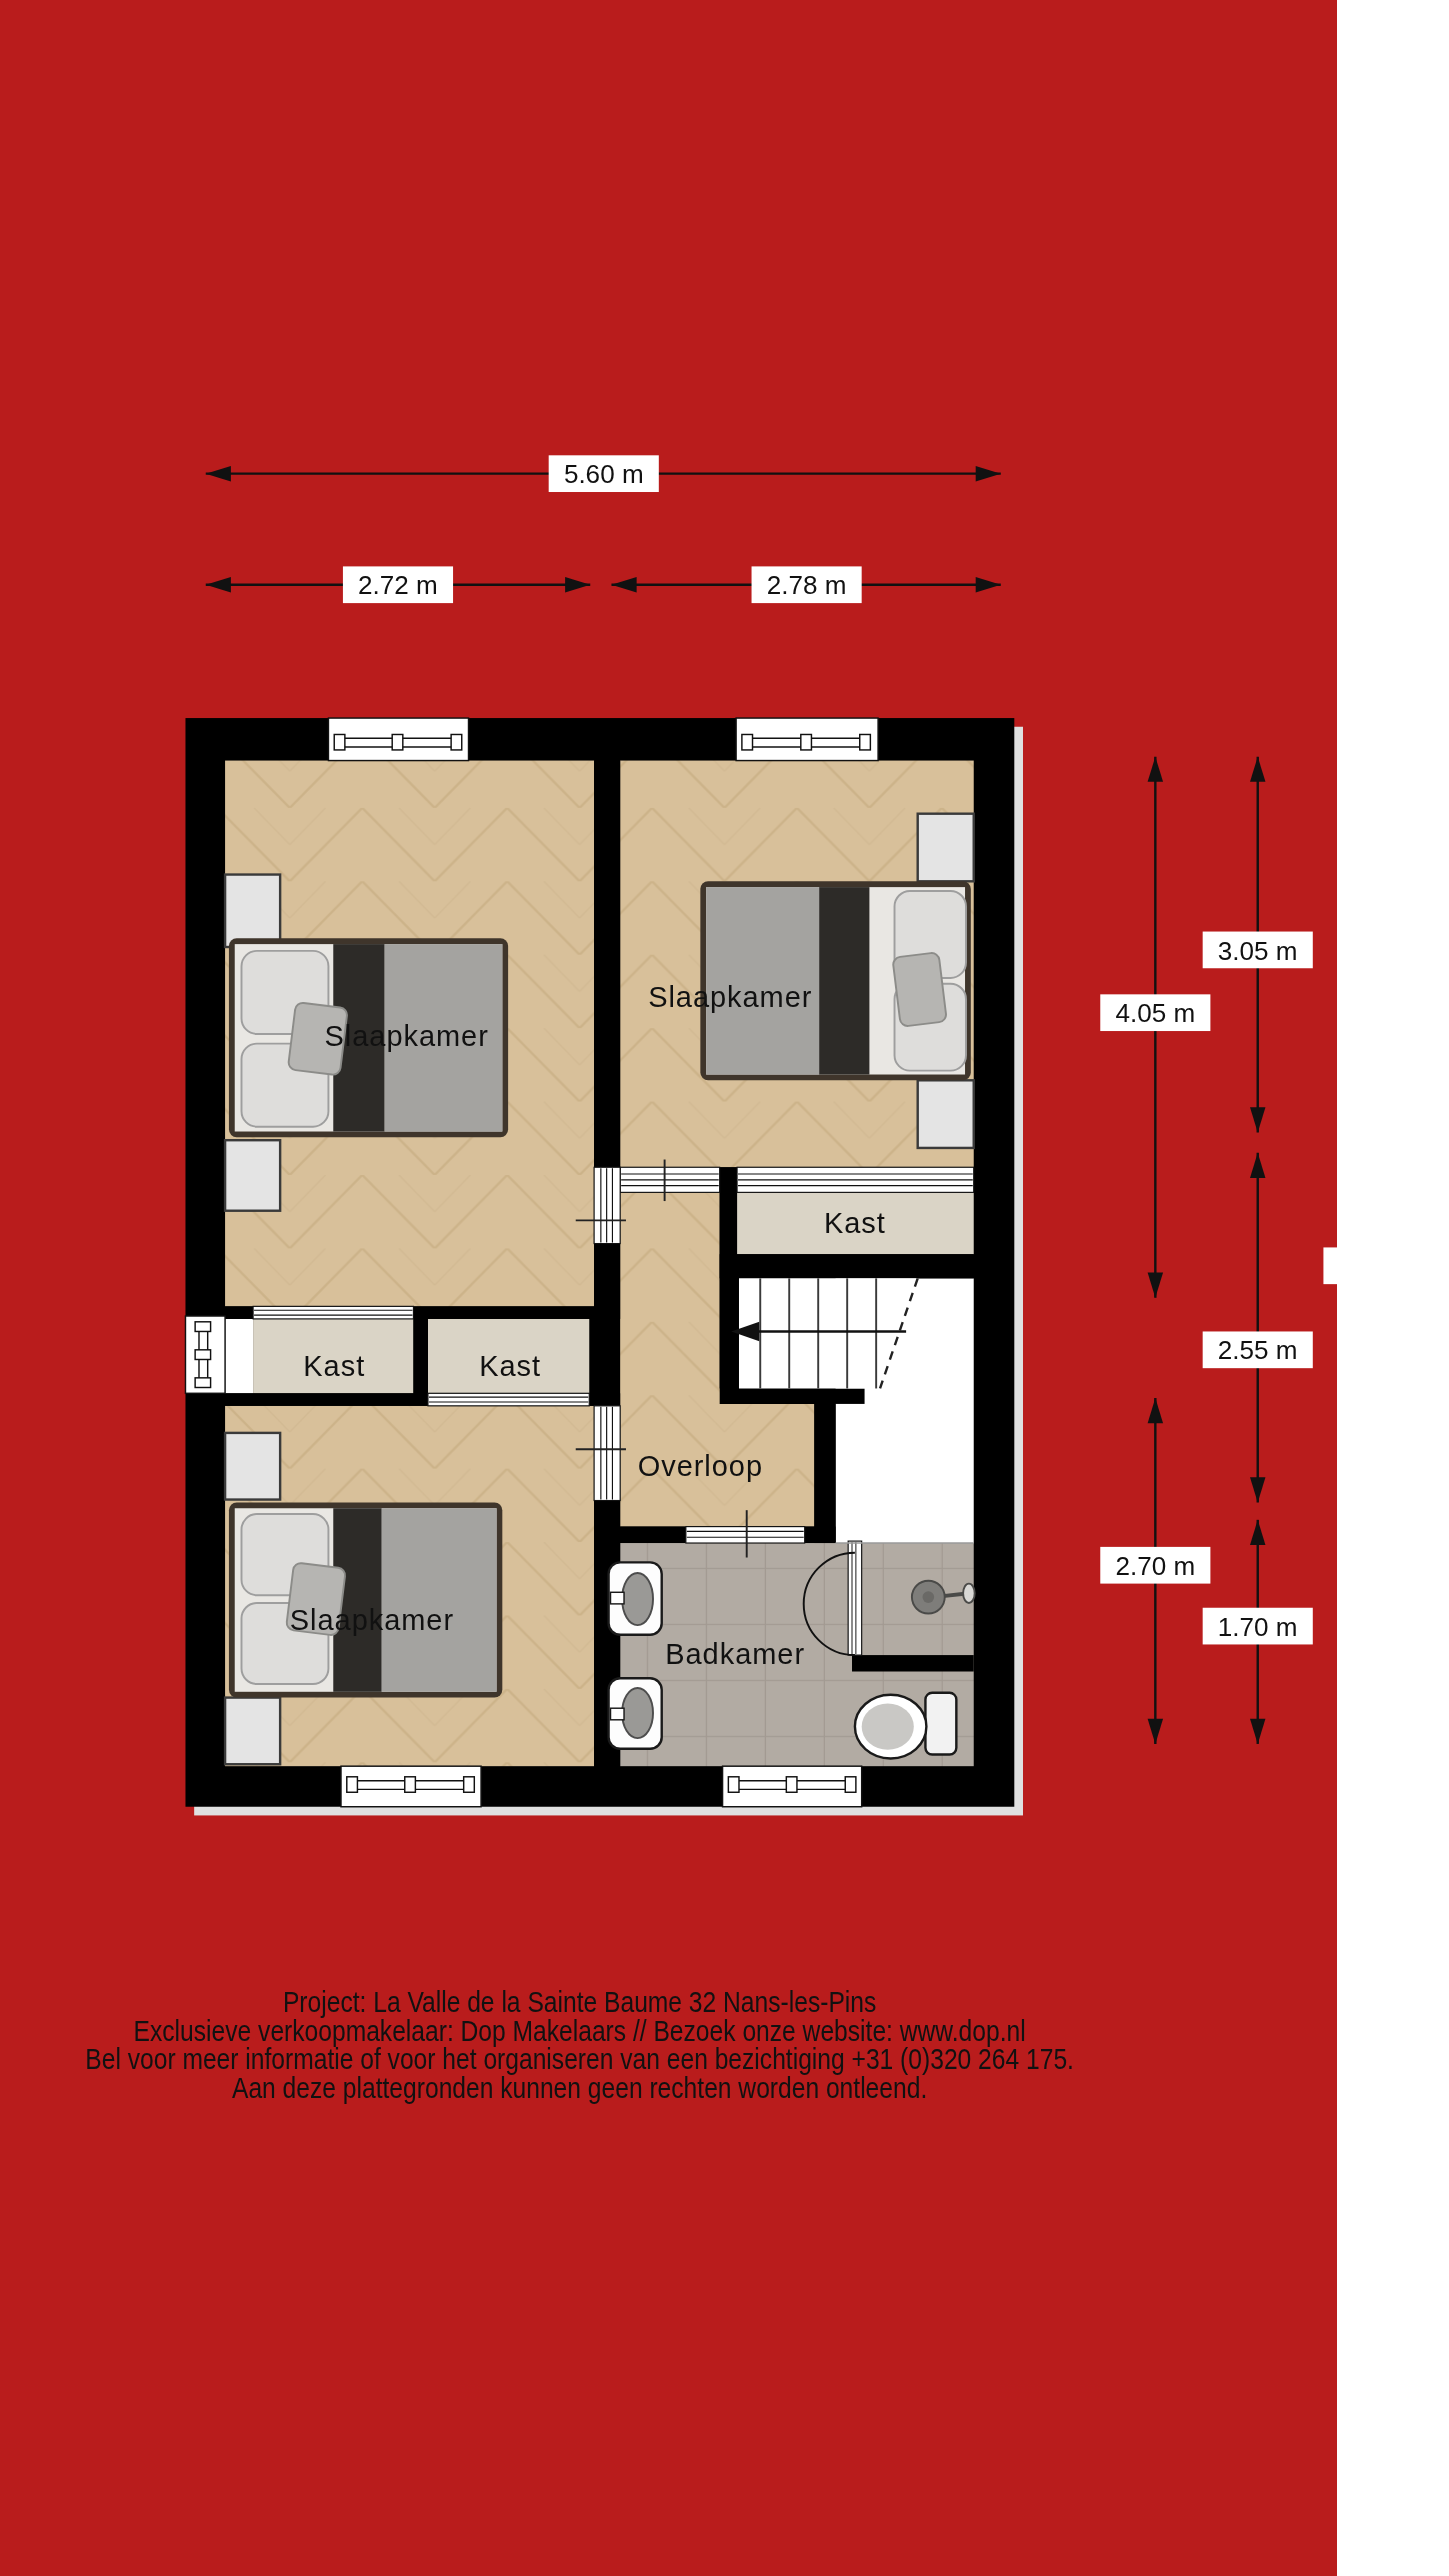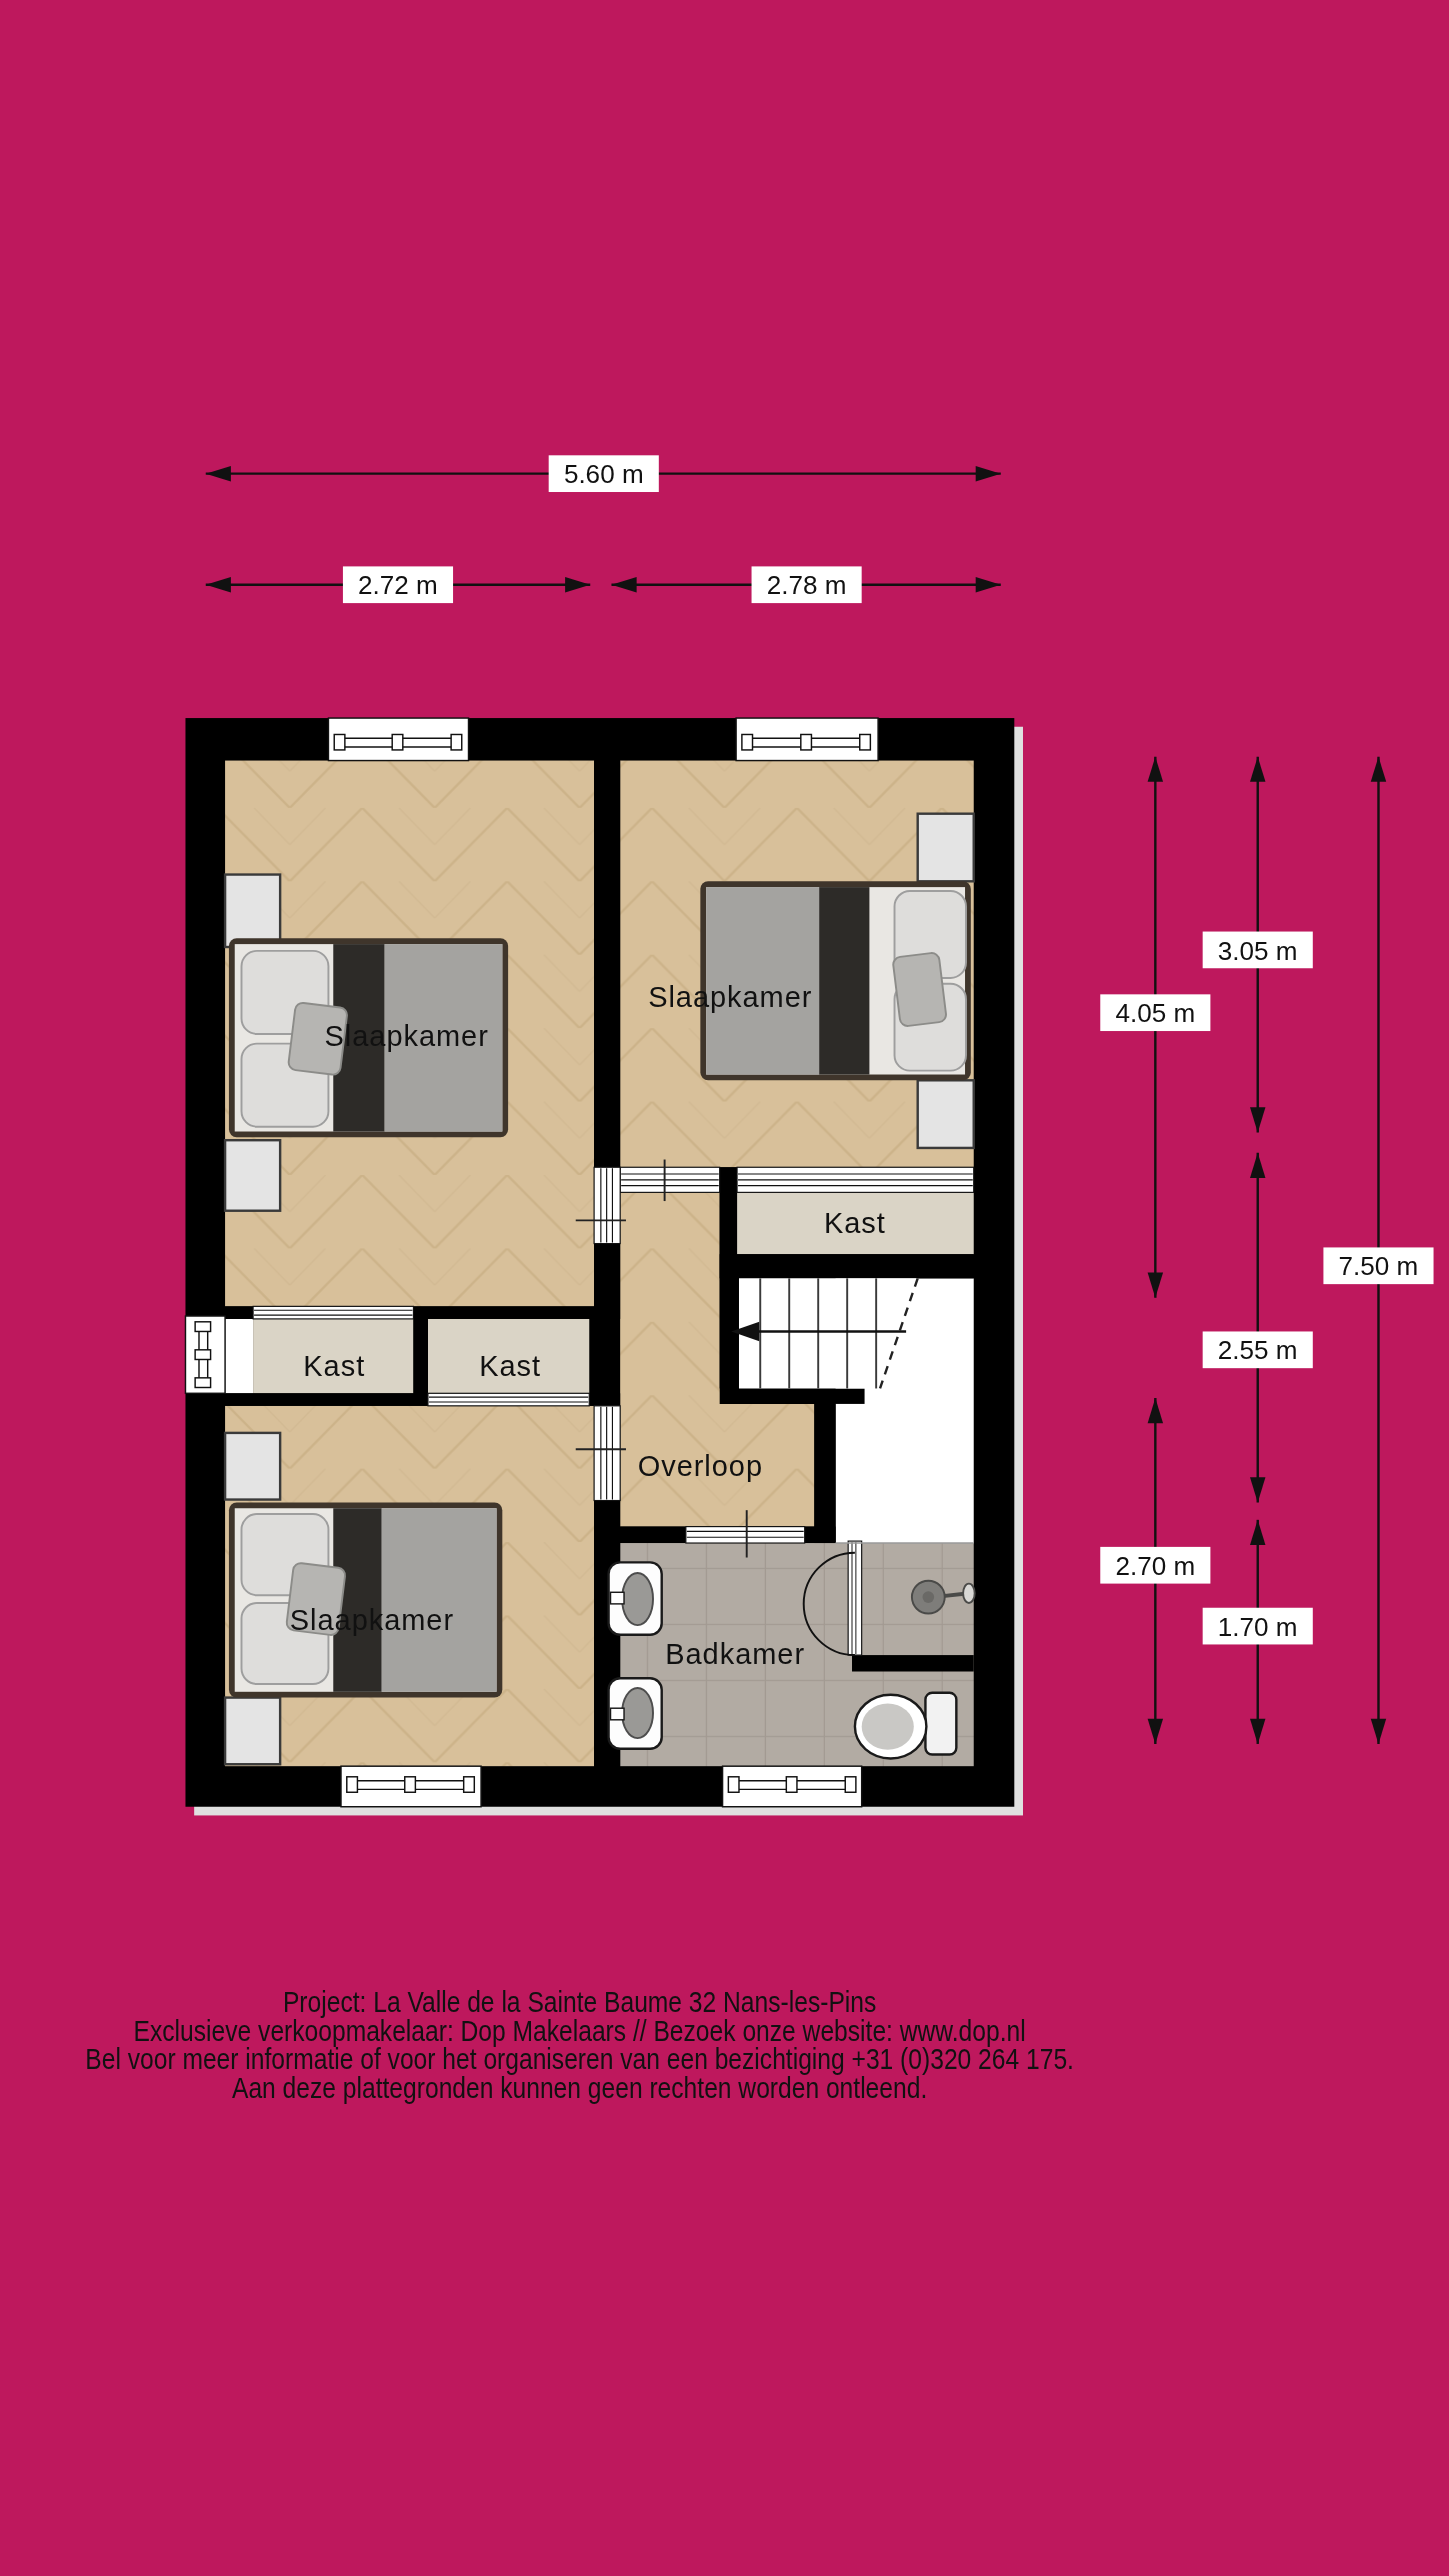--- a/index.html
+++ b/index.html
@@ -1,16 +1,16 @@
 <!DOCTYPE html>
 <html><head>
 <meta charset="utf-8">
 <style>
   html,body{margin:0;padding:0;background:#ffffff;}
-  #stage{position:relative;width:1449px;height:2576px;background:#be185d;overflow:hidden;
+  #stage{position:relative;width:1337px;height:2576px;background:#b91c1c;overflow:hidden;
          font-family:"Liberation Sans", sans-serif;}
   svg{position:absolute;left:0;top:0;}
   text{font-family:"Liberation Sans", sans-serif;fill:#111;}
   .room-label{font-size:30px;letter-spacing:1px;}
   .dim-label{font-size:27px;}
   .footer-line{font-size:30px;}
 </style>
 </head>
 <body>
 

